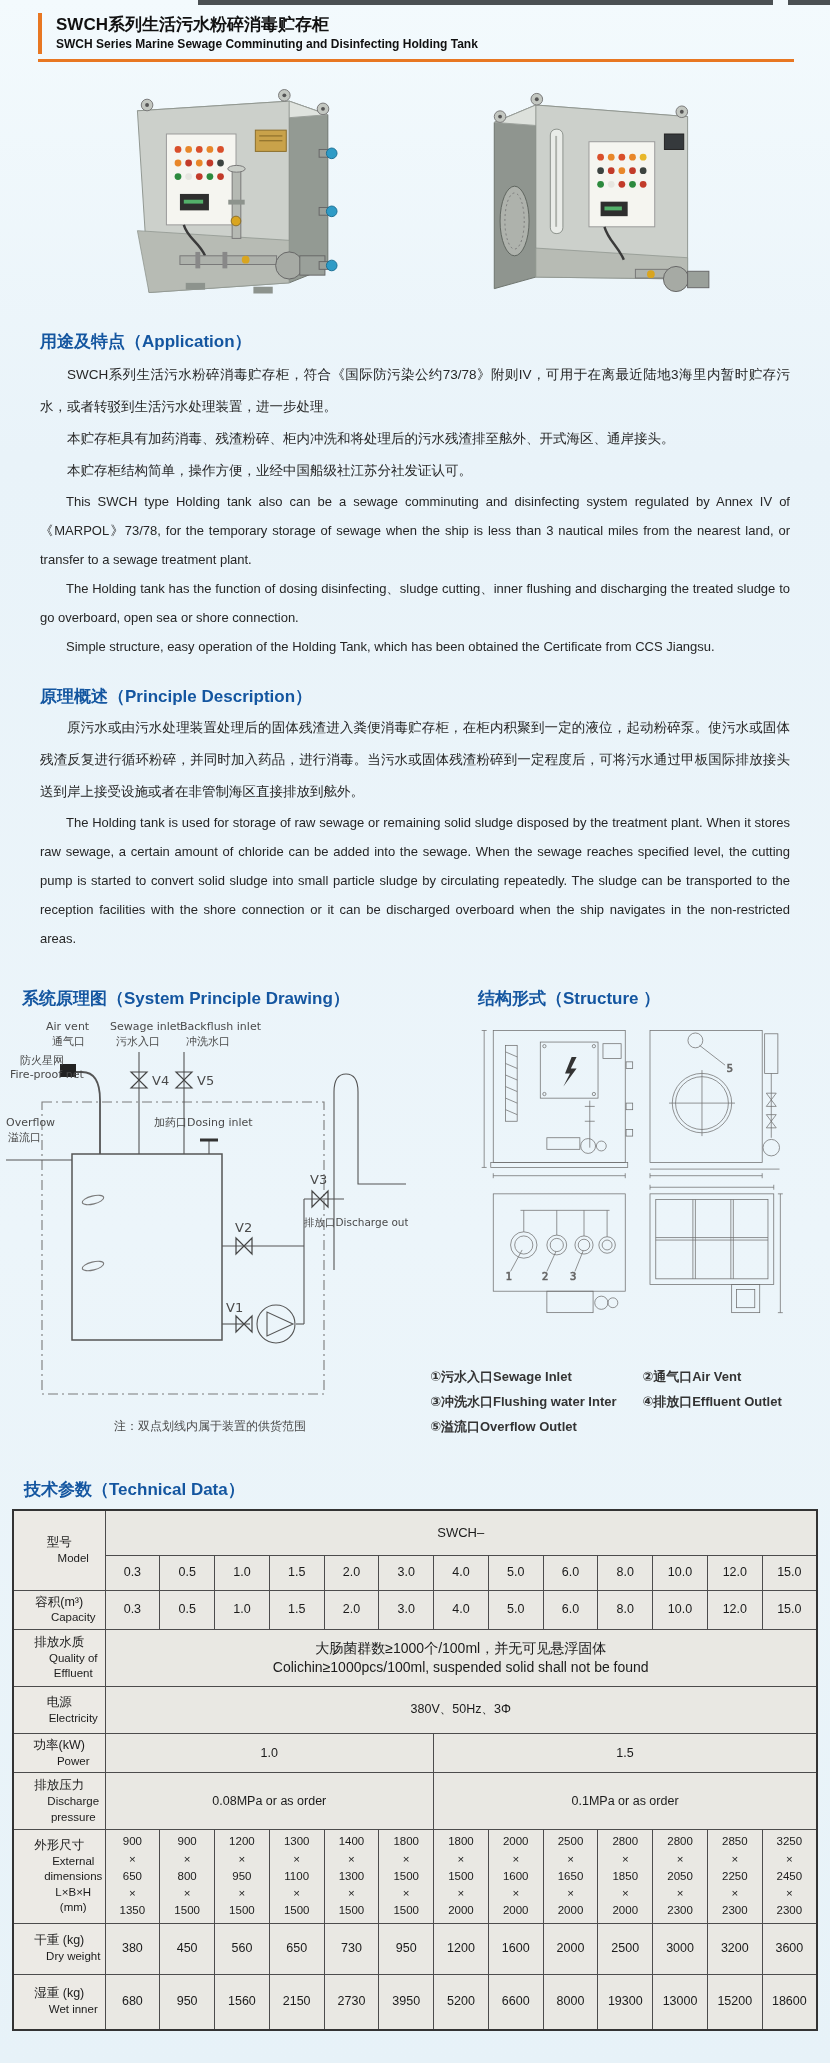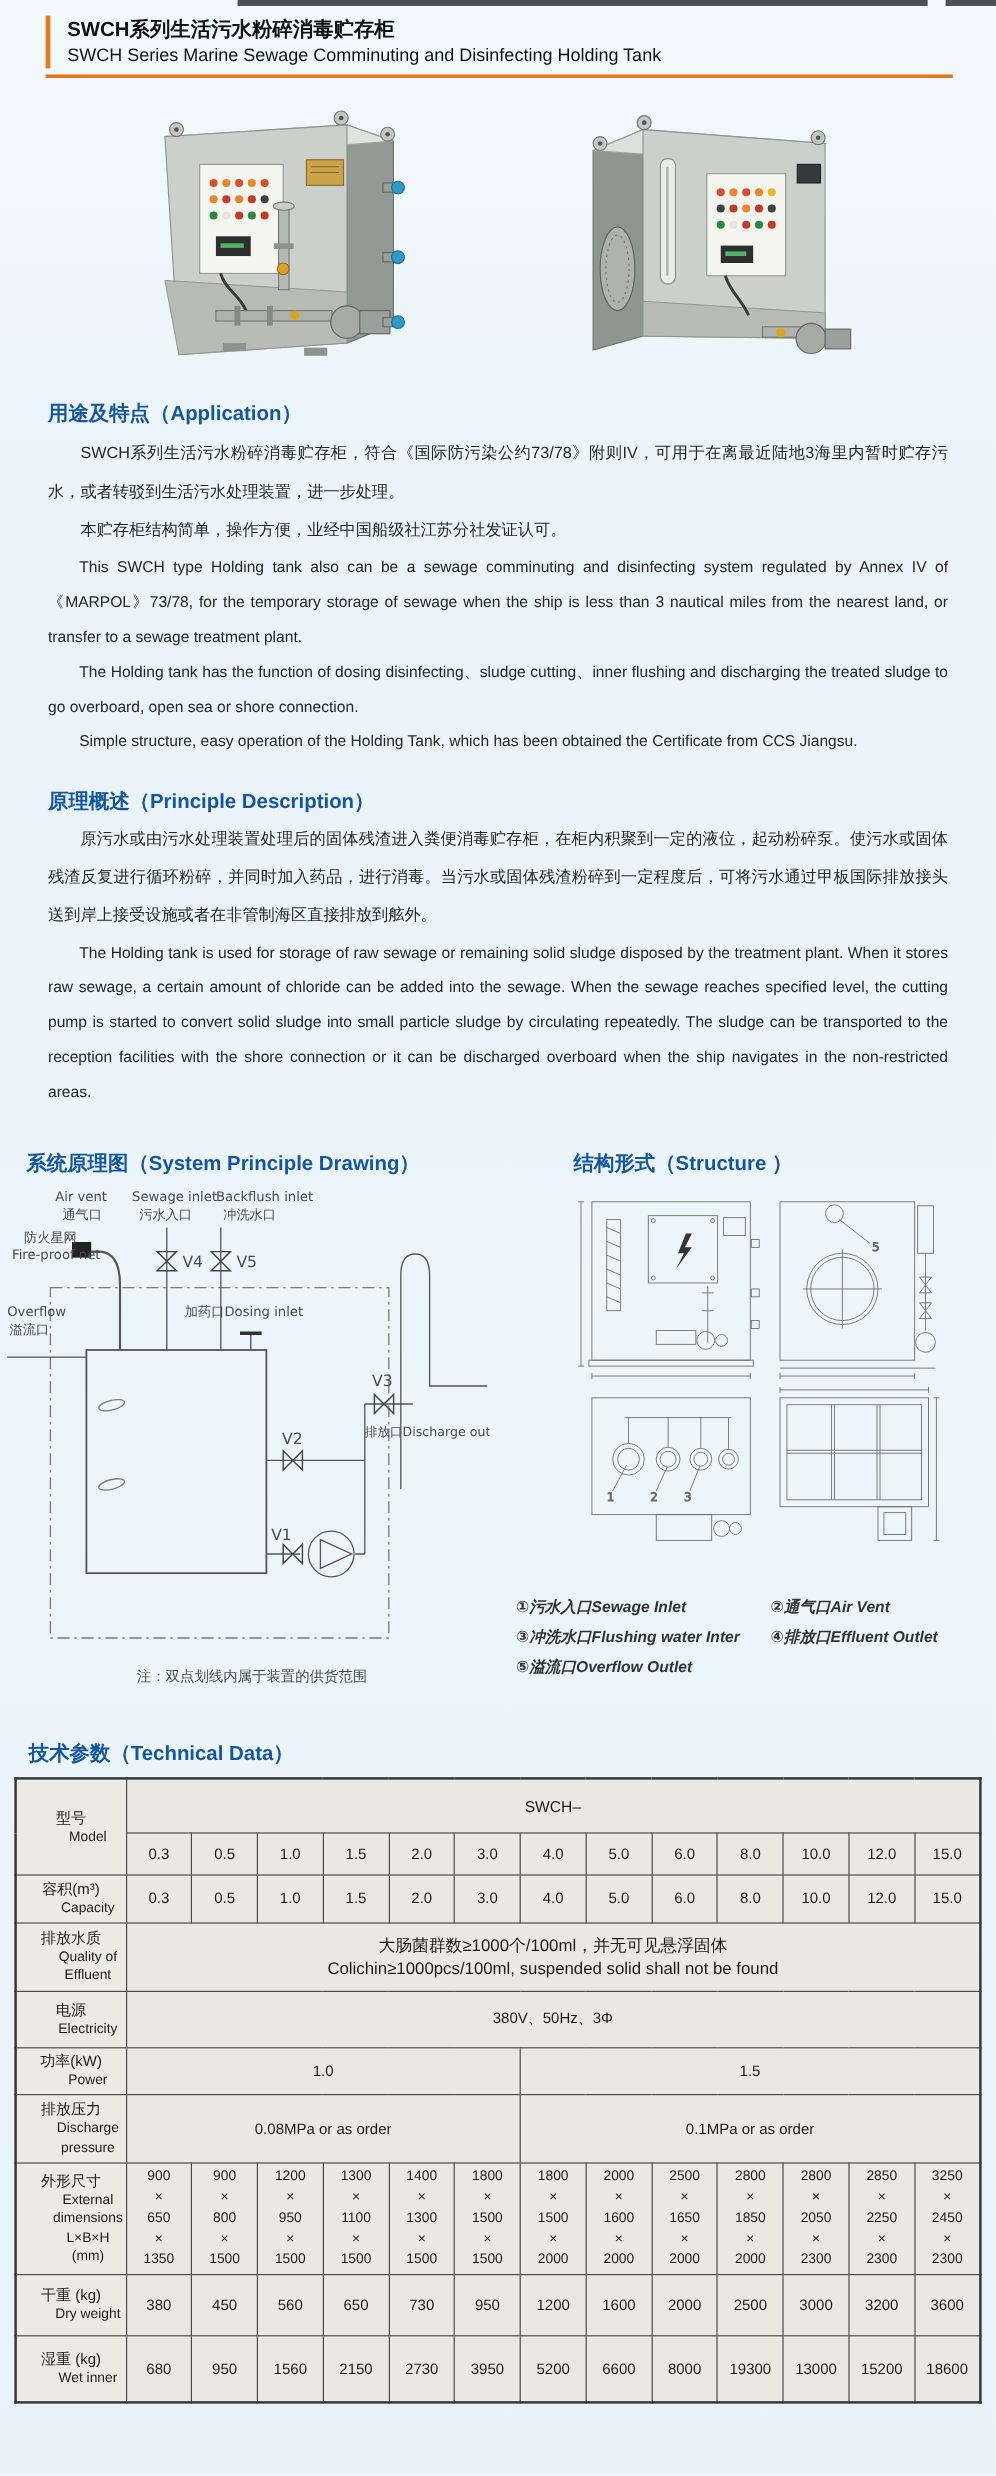--- a/index.html
+++ b/index.html
@@ -5,38 +5,38 @@
   html,body{margin:0;padding:0;background:#ffffff;}
   .page{position:relative;width:830px;height:2063px;overflow:hidden;
         background:linear-gradient(180deg,#f3fafd 0%,#e9f3f9 22%,#ecf5fa 60%,#e7f2f8 100%);
         font-family:"Liberation Sans","DejaVu Sans",sans-serif;color:#222;}
   .topstrip{position:absolute;top:0;left:198px;width:575px;height:5px;background:#4b5053;}
   .topstrip2{position:absolute;top:0;left:788px;width:42px;height:5px;background:#4b5053;}
 
   .titlewrap{margin:13px 36px 0 38px;border-bottom:3px solid #e87722;padding-bottom:5px;}
   .titleblock{border-left:4px solid #e87722;padding:1px 0 1px 14px;}
   .title-zh{font-size:17px;font-weight:bold;color:#111;line-height:1.35;}
-  .title-en{font-size:15px;font-weight:normal;color:#111;line-height:1.3;}
+  .title-en{font-size:12px;font-weight:bold;color:#111;line-height:1.3;}
 
   .photos{display:flex;justify-content:center;align-items:flex-end;gap:58px;padding:14px 0 6px;}
 
   .content{padding:0 40px;}
   h2.sec{color:#1456a0;font-size:17px;font-weight:bold;margin:16px 0 6px;}
   h2.sec.tight{margin:24px 0 4px;}
   p.para{margin:0;text-align:justify;text-indent:2em;color:#262626;}
   p.zh{font-size:13.5px;line-height:32px;}
   p.en{font-size:13px;line-height:29px;}
 
   .drawings{display:flex;margin-top:34px;padding:0 8px 0 4px;}
   .draw-left{width:408px;}
   .draw-right{width:410px;}
   .draw-left h2{margin:0 0 4px 18px;}
   .draw-right h2{margin:0 0 4px 66px;}
   svg text{font-family:"DejaVu Sans","Liberation Sans",sans-serif;fill:#4a4a4a;}
-  .legend{display:grid;grid-template-columns:1.18fr 1fr;row-gap:7px;margin:10px 0 0 18px;font-style:italic;}
+  .legend{display:grid;grid-template-columns:1.18fr 1fr;row-gap:7px;margin:20px 0 0 18px;}
   .legend-item{font-size:13px;font-weight:bold;color:#333;}
 
   h2.tech-head{margin:30px 0 8px 24px;}
   table.tech{width:806px;margin:0 auto;border-collapse:collapse;table-layout:fixed;
              background:#e9e8e3;border:2px solid #333;}
   table.tech th,table.tech td{border:1px solid #4c4c4c;text-align:center;vertical-align:middle;
              font-size:12.5px;font-weight:normal;color:#1b1b1b;padding:3px 1px;line-height:1.35;}
   table.tech th{background:#eceae5;}
   .lab-zh{font-size:12.5px;display:block;}
   .lab-en{font-size:11.5px;display:block;padding-left:28px;}
@@ -173,20 +173,21 @@
         <circle cx="240" cy="210" r="13" fill="#a6aaa4" stroke="#666"></circle>
         <circle cx="214" cy="205" r="4" fill="#d9a520"></circle>
         <rect x="252" y="202" width="22" height="17" fill="#9aa09a" stroke="#666"></rect>
       </g>
     </svg>
   </div>
 
   <div class="content">
     <h2 class="sec">用途及特点（Application）</h2>
     <p class="para zh">SWCH系列生活污水粉碎消毒贮存柜，符合《国际防污染公约73/78》附则IV，可用于在离最近陆地3海里内暂时贮存污水，或者转驳到生活污水处理装置，进一步处理。</p>
+    <p class="para zh">本贮存柜具有加药消毒、残渣粉碎、柜内冲洗和将处理后的污水残渣排至舷外、开式海区、通岸接头。</p>
     <p class="para zh">本贮存柜结构简单，操作方便，业经中国船级社江苏分社发证认可。</p>
     <p class="para en">This SWCH type Holding tank also can be a sewage comminuting and disinfecting system regulated by Annex IV of 《MARPOL》73/78, for the temporary storage of sewage when the ship is less than 3 nautical miles from the nearest land, or transfer to a sewage treatment plant.</p>
     <p class="para en">The Holding tank has the function of dosing disinfecting、sludge cutting、inner flushing and discharging the treated sludge to go overboard, open sea or shore connection.</p>
     <p class="para en">Simple structure, easy operation of the Holding Tank, which has been obtained the Certificate from CCS Jiangsu.</p>
 
     <h2 class="sec tight">原理概述（Principle Description）</h2>
     <p class="para zh">原污水或由污水处理装置处理后的固体残渣进入粪便消毒贮存柜，在柜内积聚到一定的液位，起动粉碎泵。使污水或固体残渣反复进行循环粉碎，并同时加入药品，进行消毒。当污水或固体残渣粉碎到一定程度后，可将污水通过甲板国际排放接头送到岸上接受设施或者在非管制海区直接排放到舷外。</p>
     <p class="para en">The Holding tank is used for storage of raw sewage or remaining solid sludge disposed by the treatment plant. When it stores raw sewage, a certain amount of chloride can be added into the sewage. When the sewage reaches specified level, the cutting pump is started to convert solid sludge into small particle sludge by circulating repeatedly. The sludge can be transported to the reception facilities with the shore connection or it can be discharged overboard when the ship navigates in the non-restricted areas.</p>
   </div>
 

